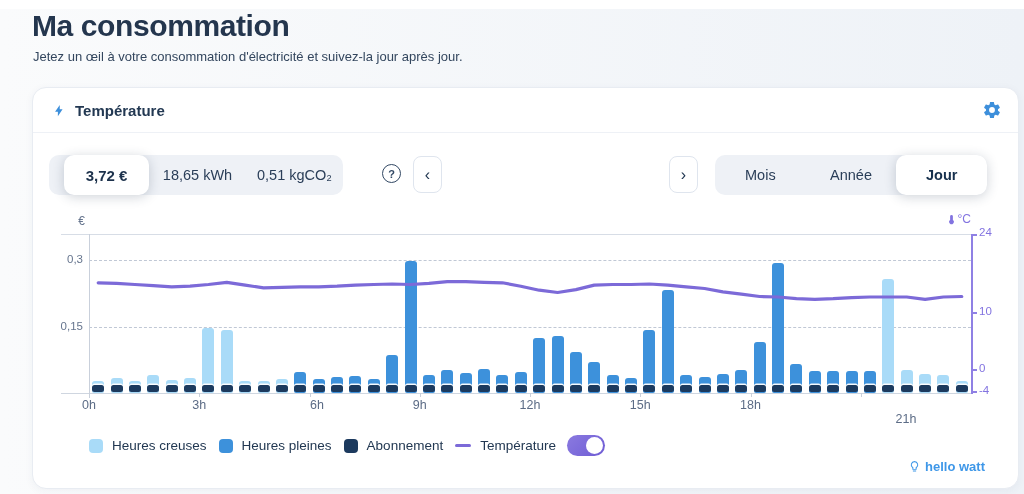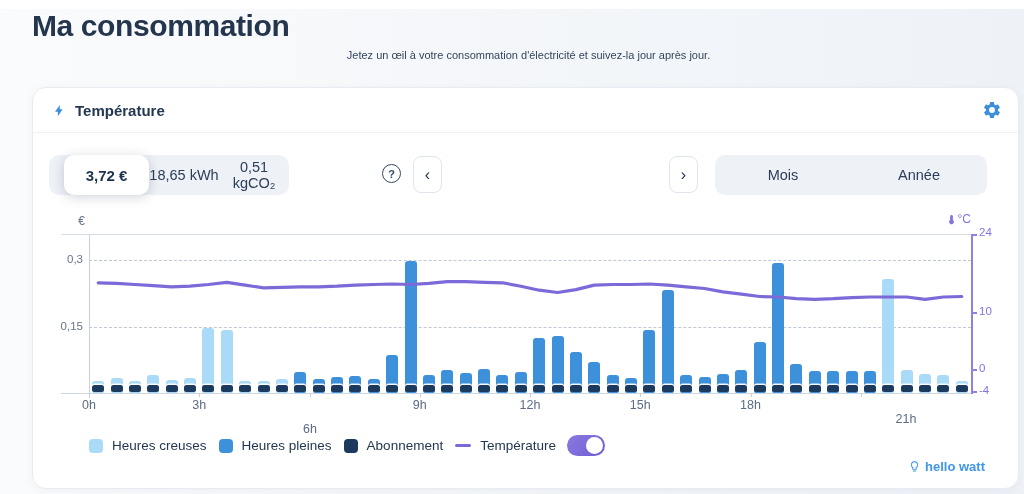--- a/index.html
+++ b/index.html
@@ -5,39 +5,39 @@
   * { margin:0; padding:0; box-sizing:border-box; }
   html,body { width:1024px; height:494px; }
   body {
     font-family:"Liberation Sans", sans-serif;
     background:linear-gradient(90deg,#fafbfc,#eef2f7);
     color:#223852; overflow:hidden; position:relative;
   }
   .topstrip { position:absolute; left:0; top:0; width:1024px; height:9px; background:#fff; }
   .page { position:absolute; left:0; top:9px; width:1024px; }
   h1.title { font-size:30px; font-weight:700; letter-spacing:-.4px; color:#24364e; margin:0 0 6px 32px; padding-top:0; }
-  p.subtitle { font-size:11px; color:#33465e; margin-left:33px;text-align:center; }
+  p.subtitle { font-size:13px; color:#33465e; margin-left:33px; }
 
   .card {
     position:absolute; left:32px; top:78px; width:987px; height:402px;
     background:#fff; border:1px solid #e8ecf2; border-radius:14px;
     box-shadow:0 2px 8px rgba(40,60,90,.05);
   }
   .card-head {
     height:45px; display:flex; align-items:center; gap:9px;
     padding:0 15px 0 17px; border-bottom:1px solid #eef1f6;
   }
   .card-head .ttl { font-size:15px; font-weight:700; color:#223852; }
   .spacer { flex:1; }
   .iconbtn { border:none; background:none; cursor:pointer; width:22px; height:22px; display:flex; align-items:center; justify-content:center; }
 
   
   button { font-family:inherit; }
   .stats {
-    position:absolute; left:16px; top:67px; width:240px; height:40px;
+    position:absolute; left:16px; top:67px; width:294px; height:40px;
     background:#eef1f6; border-radius:10px; display:flex; align-items:center;
   }
   .stat-pill {
     margin-left:15px; width:85px; height:40px; background:#fff; border:none; border-radius:10px;
     font-size:15px; font-weight:700; color:#1d324c; cursor:pointer;
     box-shadow:0 2px 12px rgba(35,55,80,.22);
   }
   .stat { flex:1; text-align:center; font-size:14.5px; color:#2a3e58; cursor:pointer; }
   .help {
     position:absolute; left:349px; top:76px; width:19px; height:19px; border-radius:50%;
@@ -124,20 +124,21 @@
       <span class="stat">0,51 kgCO₂</span>
     </div>
     <button class="help">?</button>
 
     <button class="navbtn prev">‹</button>
     <button class="navbtn next">›</button>
 
     <div class="tabs">
       <button class="tab">Mois</button>
       <button class="tab">Année</button>
+      <button class="tab active">Jour</button>
     </div>
 
     <div class="axis-unit" style="left:28px;top:126px;width:24px;text-align:right;">€</div>
     <div class="axis-unit right" style="left:884px;top:124px;width:54px;">
       <svg width="11" height="13" viewBox="0 0 24 24" fill="#8273e0">
           <path d="M15 13.2V5a3 3 0 0 0-6 0v8.2a5 5 0 1 0 6 0z"></path>
         </svg>
       <span>°C</span>
     </div>
 
@@ -305,21 +306,21 @@
         <div class="bar" style="left: 866.81px; height: 12.3px; background: rgb(169, 219, 248);">
           <div class="abo" style="background: rgb(28, 58, 94); height: 7.5px;"></div>
         </div>
       </div>
     <svg class="tempsvg" width="882" height="159">
       <polyline id="temp-line" fill="none" stroke="#7c6ad8" stroke-width="3.2" stroke-linecap="round" stroke-linejoin="round" points="9.2,48.8 27.6,49.4 45.9,50.5 64.3,51.7 82.7,52.8 101.1,52.2 119.4,50.5 137.8,48.3 156.2,51.1 174.6,53.9 192.9,53.4 211.3,52.8 229.7,52.8 248.1,52.2 266.4,51.1 284.8,50.5 303.2,50.0 321.6,50.5 339.9,49.4 358.3,47.7 376.7,47.7 395.1,48.3 413.4,48.8 431.8,52.2 450.2,56.2 468.6,58.5 486.9,55.6 505.3,51.1 523.7,50.5 542.1,50.5 560.4,50.0 578.8,51.1 597.2,52.8 615.6,54.5 633.9,57.9 652.3,60.2 670.7,62.5 689.1,63.0 707.4,64.7 725.8,65.3 744.2,64.7 762.6,63.6 780.9,63.0 799.3,63.0 817.7,63.0 836.1,65.3 854.4,63.0 872.8,62.5"></polyline>
     </svg>
     <div class="xlabs">
         <span class="xlab" style="left: 0px;">0h</span>
         <span class="xlab" style="left: 110.3px;">3h</span>
-        <span class="xlab" style="left: 221px; margin-top: 24px;">6h</span>
+        <span class="xlab" style="left: 228px;">6h</span>
         <span class="xlab" style="left: 330.8px;">9h</span>
         <span class="xlab" style="left: 441px;">12h</span>
         <span class="xlab" style="left: 551.3px;">15h</span>
         <span class="xlab" style="left: 661.5px;">18h</span>
         <span class="xlab" style="left: 817px; margin-top: 14px;">21h</span>
       </div>
 
     <div class="legend">
       <span class="litem">
           <span class="sw hc"></span>

